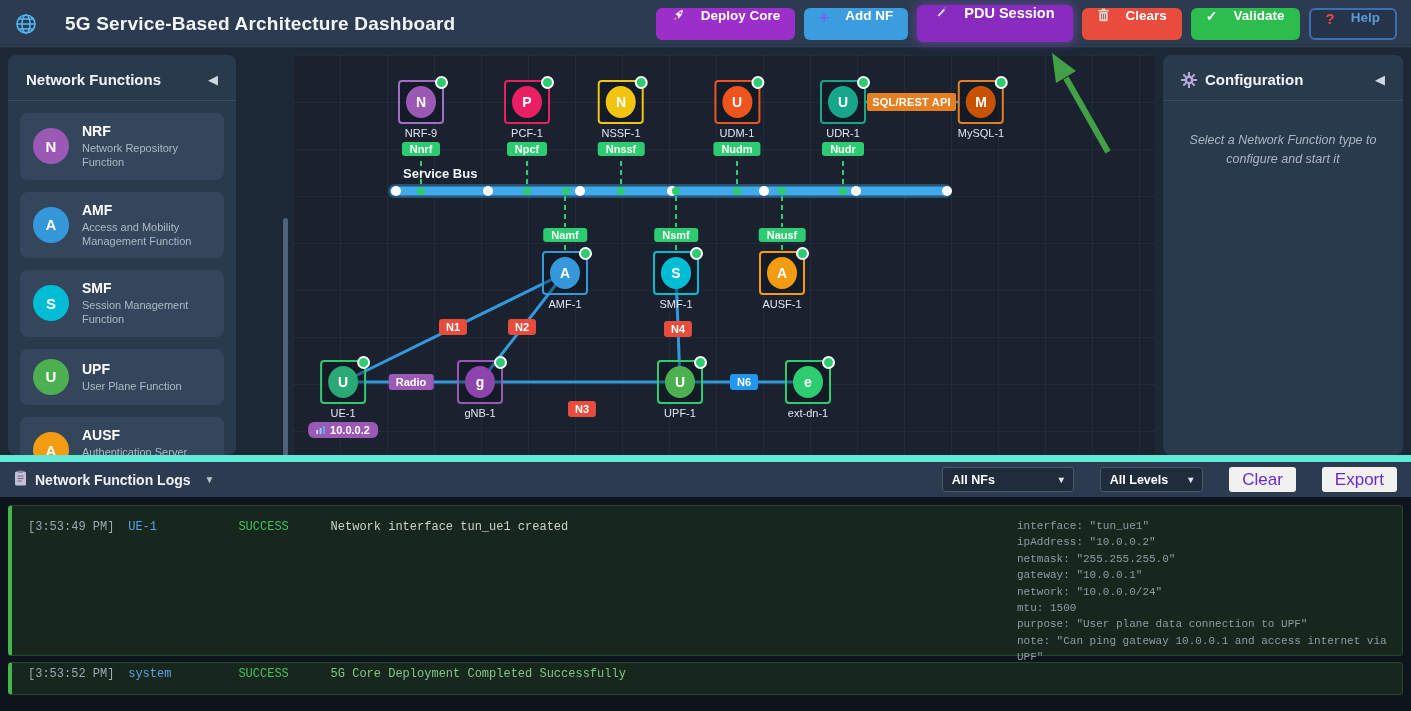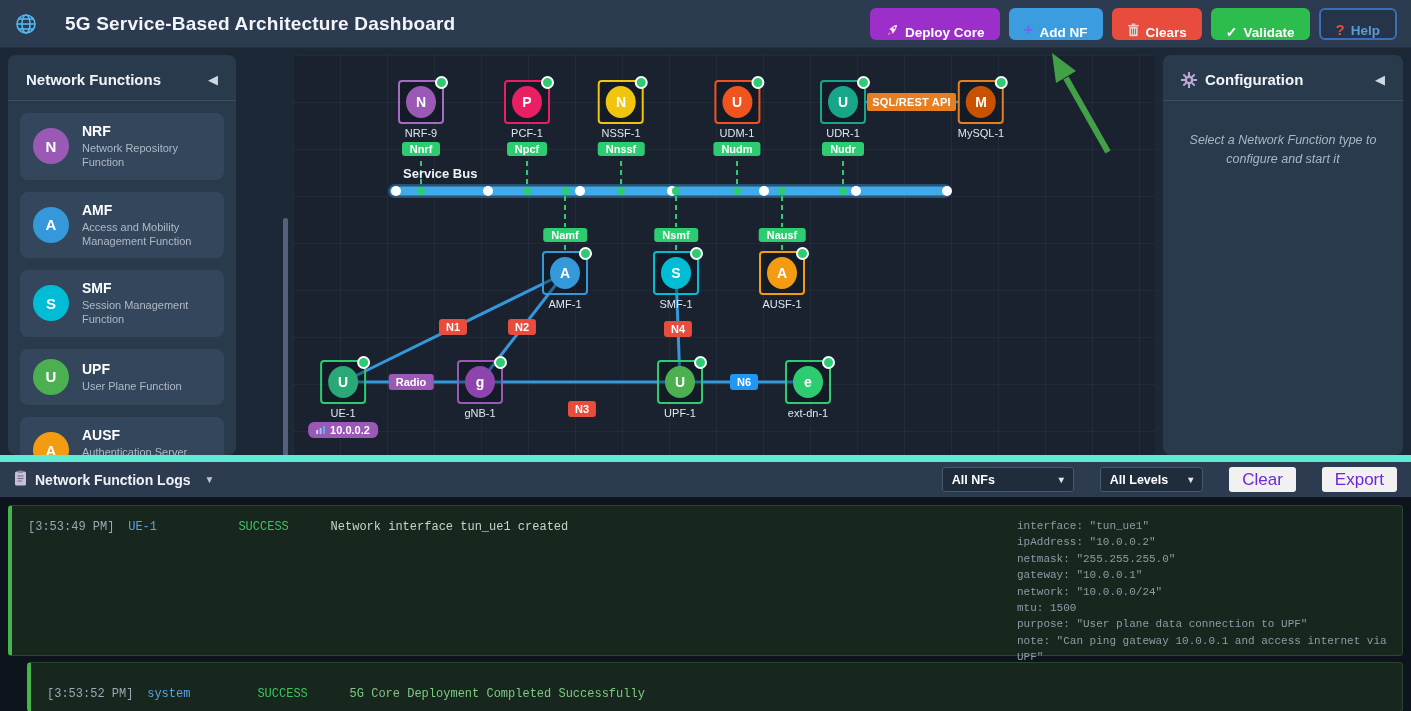--- a/index.html
+++ b/index.html
@@ -6,21 +6,21 @@
   html,body { width:1411px; height:711px; overflow:hidden; background:#1c2836;
               font-family:"Liberation Sans", sans-serif; }
 
   
   .topbar { position:absolute; left:0; top:0; width:1411px; height:48px;
             background:#2c3b4f; display:flex; align-items:center; padding:0 14px;
             border-bottom:1px solid #22303f; z-index:10; }
   .app-title { color:#f2f5f8; font-size:19px; font-weight:bold; margin-left:19px; letter-spacing:.2px; }
   .btn-row { margin-left:auto; display:flex; align-items:center; gap:9px; }
   .hbtn { height:32px; border:none; border-radius:6px; color:#fff; font-size:13.5px; font-weight:bold;
-          display:flex; align-items:flex-end; gap:6px; padding:0 15px; cursor:pointer;
+          display:flex; align-items:flex-start; gap:16px; padding:0 15px; cursor:pointer;
           font-family:"Liberation Sans", sans-serif; }
   .b-deploy { background:#9c2fc9; }
   .b-add { background:#3b9de0; }
   .b-add .plus { color:#7e5ef2; font-size:17px; font-weight:bold; }
   .b-pdu { background:#8a2bbf; height:37px; padding:0 18px; font-size:14.5px;
            box-shadow:0 0 12px rgba(170,70,230,.55); }
   .b-clears { background:#e74c3c; }
   .b-validate { background:#2dbd4e; }
   .b-validate .chk { font-size:14px; }
   .b-help { background:#253449; border:2px solid #3a6fb8; }
@@ -94,21 +94,21 @@
              font-size:12.5px; font-weight:bold; height:25px; display:flex; align-items:center;
              gap:20px; padding:0 9px; cursor:pointer; }
   .lselect .chev { font-size:10px; color:#dfe6ee; }
   .wbtn { background:#f1f1f1; color:#6d28d9; border:none; border-radius:3px; height:25px;
           padding:0 13px; font-size:17px; cursor:pointer; font-family:"Liberation Sans",sans-serif; }
   .logs-body { position:absolute; left:0; top:497px; width:1411px; height:242px; background:#0d141c;
                padding:8px; overflow:hidden; }
   .lentry { position:relative; background:#18271d; border:1px solid #294631; border-left:4px solid #45b649;
             border-radius:4px; font-family:"Liberation Mono","DejaVu Sans Mono",monospace; font-size:12px; }
   .le1 { height:151px; padding:14px 16px; }
-  .le2 { height:33px; margin-top:6px; padding:24px 16px;margin-left:19px; }
+  .le2 { height:33px; margin-top:6px; padding:4px 16px; }
   .lt { display:inline-block; width:93px; color:#9aa7b4; }
   .ls { display:inline-block; width:103px; color:#5aa2e8; }
   .ll { display:inline-block; width:85px; color:#3fc25f; }
   .lm1 { color:#c9d3c9; }
   .lm2 { color:#7ec983; }
   .ldetail { position:absolute; left:1005px; top:12px; width:392px; color:#8e9ba6;
              font-size:11px; line-height:16.4px; }
 </style>
 </head>
 <body>
@@ -129,20 +129,27 @@
       <span><svg width="14" height="14" viewBox="0 0 16 16">
             <path d="M13.8 2.2c-3 .2-5.3 1.5-7 3.6L4.6 7.2l2 .6 1.6 2.8.6 2 1.5-2.3c1.8-2.1 3-4.6 3.5-8.1z" fill="#f2e6ef"></path>
             <circle cx="10.6" cy="5.4" r="1.2" fill="#9c2fc9"></circle>
             <path d="M3.2 13l2.2-2.4 1.2 1.1-2.6 2z" fill="#ff9a76"></path>
           </svg></span>
       <span>Deploy Core</span>
     </button>
     <button class="hbtn b-add">
       <span class="plus">+</span>
       <span>Add NF</span>
+    </button>
+    <button class="hbtn b-pdu">
+      <span><svg width="13" height="13" viewBox="0 0 16 16">
+            <path d="M3 13l7.5-8.5 2 2L5 14z" fill="#c9d2da"></path>
+            <path d="M11.2 3.6l1.4 1.4 1-1.2-1.3-1.2z" fill="#8e99a4"></path>
+          </svg></span>
+      <span>PDU Session</span>
     </button>
     <button class="hbtn b-clears">
       <span><svg width="13" height="14" viewBox="0 0 14 16">
             <rect x="2.2" y="4.5" width="9.6" height="10.5" rx="1" fill="#ddd3d0"></rect>
             <rect x="1" y="2.2" width="12" height="1.8" fill="#ddd3d0"></rect>
             <rect x="5" y="0.6" width="4" height="1.6" fill="#ddd3d0"></rect>
             <line x1="4.8" y1="6.5" x2="4.8" y2="13" stroke="#b5544a" stroke-width="1"></line>
             <line x1="7" y1="6.5" x2="7" y2="13" stroke="#b5544a" stroke-width="1"></line>
             <line x1="9.2" y1="6.5" x2="9.2" y2="13" stroke="#b5544a" stroke-width="1"></line>
           </svg></span>

